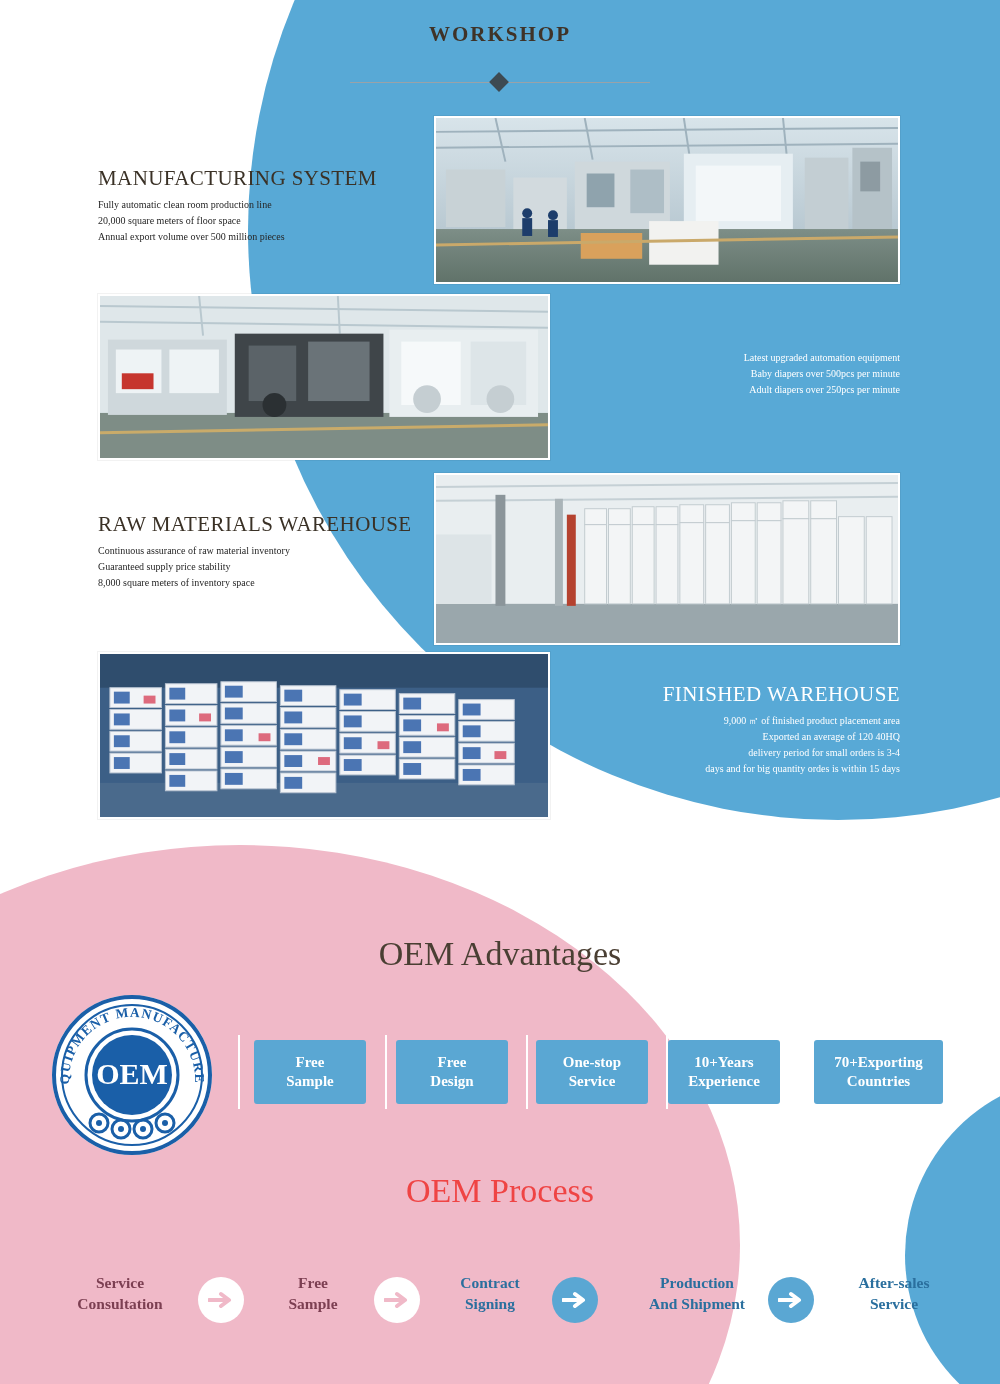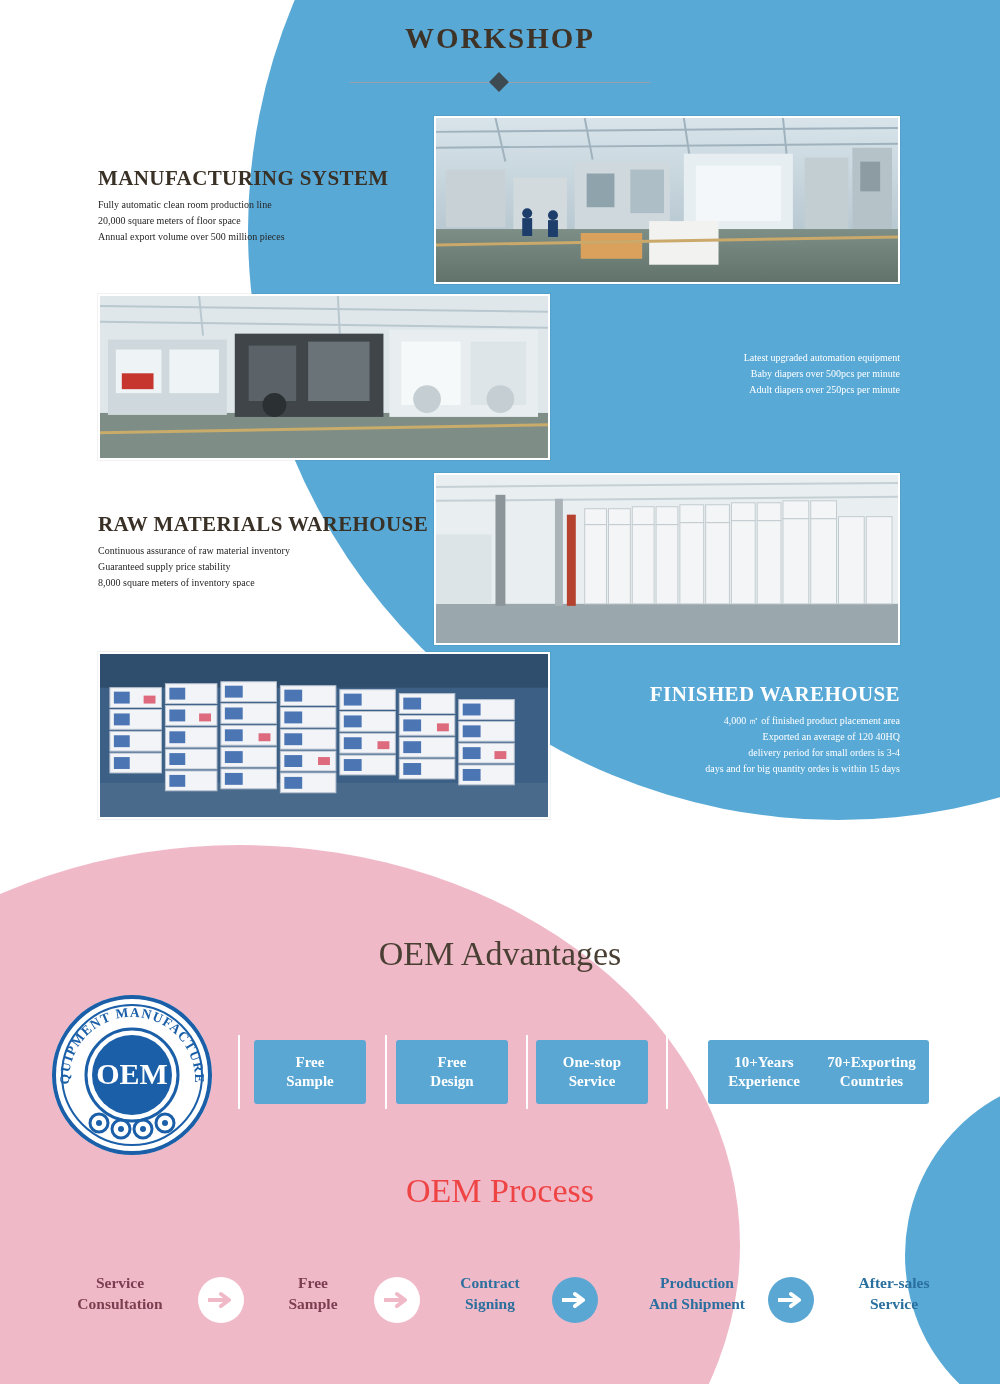--- a/index.html
+++ b/index.html
@@ -36,21 +36,21 @@
     background: #58a9d6;
     z-index: 0;
   }
 
   
   .header {
     position: absolute; left: 0; top: 22px; width: 1000px;
     z-index: 5; text-align: center;
   }
   .header h1 {
-    font-size: 29px; letter-spacing: 2px;
+    font-size: 21px; letter-spacing: 2px;
     color: #3f3328; font-weight: bold;
     font-family: "Liberation Serif", serif;
   }
   .header-rule {
     position: absolute; left: 350px; top: 82px; width: 300px; height: 1px;
     background: #9aa2a8; z-index: 5;
   }
   .header-diamond {
     position: absolute; left: 492px; top: 75px;
     width: 14px; height: 14px; background: #3d4a52;
@@ -63,21 +63,21 @@
     border: 2px solid #ffffff;
     background: #c9d4da;
     overflow: hidden;
     z-index: 3;
     box-shadow: 0 0 0 1px rgba(0,0,0,0.05);
   }
   .photo .ph-inner { position:absolute; inset:0; }
 
   .text-block { position: absolute; z-index: 4; }
   .sec-title {
-    font-size: 21px; font-weight: bold;
+    font-size: 21px; font-weight: normal;
     font-family: "Liberation Serif", serif;
     letter-spacing: .4px;
   }
   .sec-title.dark { color: #3a3126; }
   .sec-title.light { color: #ffffff; }
   .sec-lines { margin-top: 6px; }
   .sec-lines div {
     font-size: 10px; line-height: 16px;
     font-family: "Liberation Serif", serif;
   }
@@ -371,21 +371,21 @@
             <rect x="340" y="70" width="12" height="8"></rect>
           <rect x="398" y="98" width="12" height="8"></rect>
         </g>
       </g>
     </svg>
   </div>
 
   <div class="text-block align-right" style="left:540px; top:682px; width:360px;">
     <div class="sec-title light">FINISHED WAREHOUSE</div>
     <div class="sec-lines light">
-      <div>4,000 ㎡ of finished product placement area</div>
+      <div>9,000 ㎡ of finished product placement area</div>
       <div>Exported an average of 120 40HQ</div>
       <div>delivery period for small orders is 3-4</div>
       <div>days and for big quantity ordes is within 15 days</div>
     </div>
   </div>
 
   <div class="oem-adv-title">OEM Advantages</div>
 
   <div class="badge">
     <svg viewBox="0 0 170 170" width="170" height="170">
@@ -433,27 +433,27 @@
       <div>Free</div>
       <div>Design</div>
     </div>
   </div>
   <div class="adv-box" style="left:536px; width:112px;">
     <div>
       <div>One-stop</div>
       <div>Service</div>
     </div>
   </div>
-  <div class="adv-box" style="left:708px; width:112px;">
+  <div class="adv-box" style="left:668px; width:112px;">
     <div>
       <div>10+Years</div>
       <div>Experience</div>
     </div>
   </div>
-  <div class="adv-box" style="left:814px; width:115px;text-align:center;">
+  <div class="adv-box" style="left:814px; width:129px;text-align:center;">
     <div>
       <div>70+Exporting</div>
       <div>Countries</div>
     </div>
   </div>
 
   <div class="oem-proc-title">OEM Process</div>
 
   <div class="proc-step" style="left:50px; width:140px;">
     <div>Service</div>

